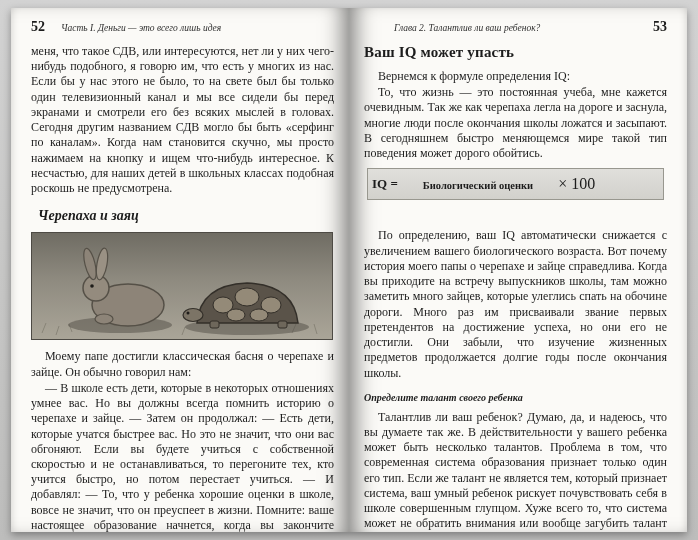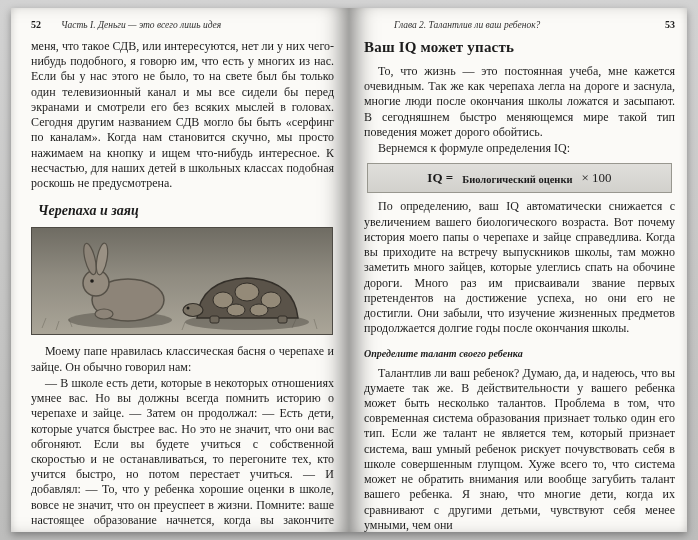--- a/index.html
+++ b/index.html
@@ -14,27 +14,27 @@
 
   .page {
     width:338px; height:524px; box-sizing:border-box;
     background:#fbfaf7; color:#1c1c1c; overflow:hidden; position:relative;
   }
   .page-left {
     padding:11px 15px 8px 20px;
     box-shadow: inset -18px 0 22px -12px rgba(0,0,0,.5), inset 5px 0 9px -5px rgba(0,0,0,.18);
   }
   .page-right {
-    padding:11px 12px 8px 15px;
+    padding:11px 20px 8px 15px;
     box-shadow: inset 18px 0 22px -12px rgba(0,0,0,.5), inset -5px 0 9px -5px rgba(0,0,0,.18);
     font-family: Liberation Serif, serif;
   }
 
   .pg-header { display:flex; align-items:baseline; margin-bottom:9px; }
-  .pg-num { font-weight:bold; font-size:10px; width:30px; }
+  .pg-num { font-weight:bold; font-size:14px; width:30px; }
   .pg-num.right { text-align:right; }
   .run-title { flex:1; text-align:left; font-style:italic; font-size:9.5px; color:#2e2e2e; }
 
   p.body {
     font-size:12px; line-height:1.27; text-align:justify;
     margin:0 0 1px 0; text-indent:14px;
   }
   p.noindent { text-indent:0; }
 
   h2.sec-italic {
@@ -52,28 +52,28 @@
 
   .photo {
     margin:2px 0 9px 0; border:1px solid #4d4a44; line-height:0;
     width:300px;
   }
   .photo svg { display:block; }
 
   .formula-box {
     background:linear-gradient(180deg,#e0dfdb,#d2d1cc);
     border:1px solid #98978f;
-    display:flex; align-items:center; justify-content:center; gap:9px;
-    padding:6px 4px; margin:7px 3px 6px 3px;
+    display:flex; align-items:center; justify-content:flex-start; gap:25px;
+    padding:6px 4px; margin:7px 3px 28px 3px;
   }
   .iq-lhs { font-weight:bold; font-size:13px; }
   .fraction { display:inline-block; text-align:center; font-weight:bold; font-size:10.5px; }
   .frac-num { display:block; border-bottom:1.4px solid #1c1c1c; padding:0 7px 2px 7px; }
   .frac-den { display:block; padding-top:2px; }
-  .mult { font-size:13px; }
+  .mult { font-size:16px; }
 </style>
 </head>
 <body>
 
 <div class="book-bg">
   <div class="spread">
 
     <div class="page page-left">
       <div class="pg-header">
         <span class="pg-num">52</span>
@@ -122,36 +122,36 @@
               <ellipse cx="227" cy="82" rx="9" ry="6"></ellipse>
             </g>
             <ellipse cx="161" cy="82" rx="10" ry="6.5" fill="#7c7466" stroke="#332f29" stroke-width="1.2"></ellipse>
             <circle cx="156" cy="80" r="1.5" fill="#1e1c19"></circle>
             <rect x="178" y="88" width="9" height="7" rx="2" fill="#6e675b" stroke="#332f29" stroke-width="1"></rect>
             <rect x="246" y="88" width="9" height="7" rx="2" fill="#6e675b" stroke="#332f29" stroke-width="1"></rect>
           </g>
         </svg>
       </div>
 
-      <p class="body">Моему папе нравилась классическая басня о черепахе и зайце. Он обычно говорил нам:</p>
+      <p class="body">Моему папе достигли классическая басня о черепахе и зайце. Он обычно говорил нам:</p>
       <p class="body">— В школе есть дети, которые в некоторых отношениях умнее вас. Но вы должны всегда помнить историю о черепахе и зайце. — Затем он продолжал: — Есть дети, которые учатся быстрее вас. Но это не значит, что они вас обгоняют. Если вы будете учиться с собственной скоростью и не останавливаться, то перегоните тех, кто учится быстро, но потом перестает учиться. — И добавлял: — То, что у ребенка хорошие оценки в школе, вовсе не значит, что он преуспеет в жизни. Помните: ваше настоящее образование начнется, когда вы закончите школу.</p>
       <p class="body">Таким способом мой папа поощрял нас к тому, чтобы мы учились всю жизнь, как и он сам.</p>
     </div>
 
     <div class="page page-right">
       <div class="pg-header">
         <span class="pg-num"></span>
         <span class="run-title">Глава 2. Талантлив ли ваш ребенок?</span>
         <span class="pg-num right">53</span>
       </div>
 
       <h2 class="sec-bold">Ваш IQ может упасть</h2>
 
+      <p class="body">Вернемся к формуле определения IQ:</p>
       <p class="body">То, что жизнь — это постоянная учеба, мне кажется очевидным. Так же как черепаха легла на дороге и заснула, многие люди после окончания школы ложатся и засыпают. В сегодняшнем быстро меняющемся мире такой тип поведения может дорого обойтись.</p>
-      <p class="body">Вернемся к формуле определения IQ:</p>
 
       <div class="formula-box">
         <span class="iq-lhs">IQ =</span>
         <span class="fraction">
           <span class="frac-den">Биологический оценки</span>
         </span>
         <span class="mult">× 100</span>
       </div>
 
       <p class="body">По определению, ваш IQ автоматически снижается с увеличением вашего биологического возраста. Вот почему история моего папы о черепахе и зайце справедлива. Когда вы приходите на встречу выпускников школы, там можно заметить много зайцев, которые улеглись спать на обочине дороги. Много раз им присваивали звание первых претендентов на достижение успеха, но они его не достигли. Они забыли, что изучение жизненных предметов продолжается долгие годы после окончания школы.</p>

